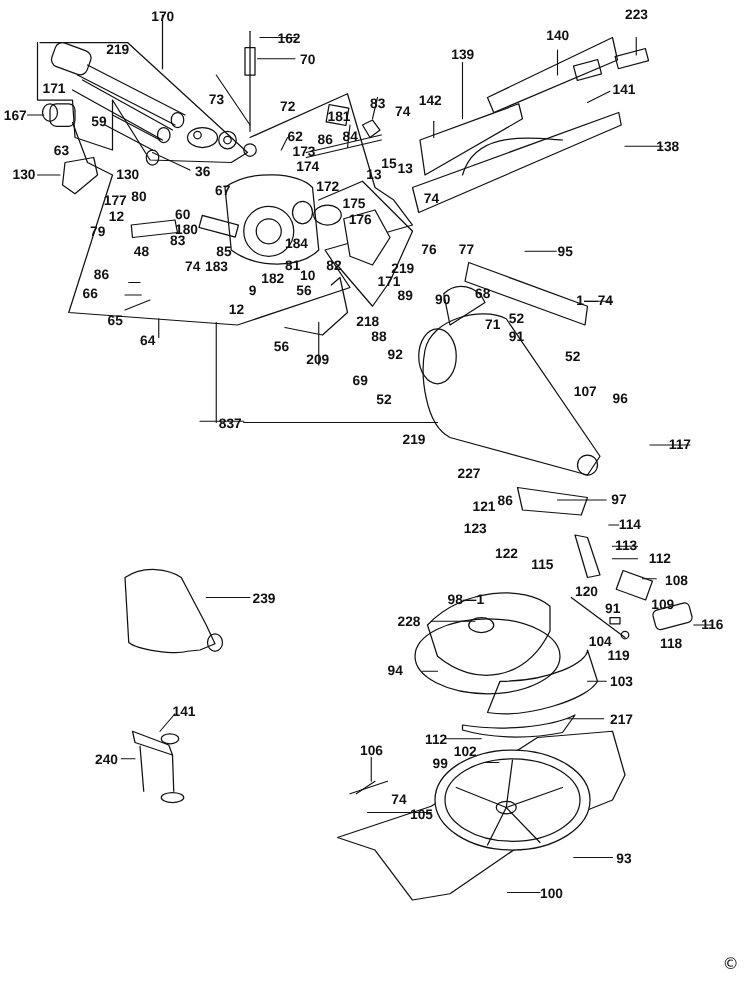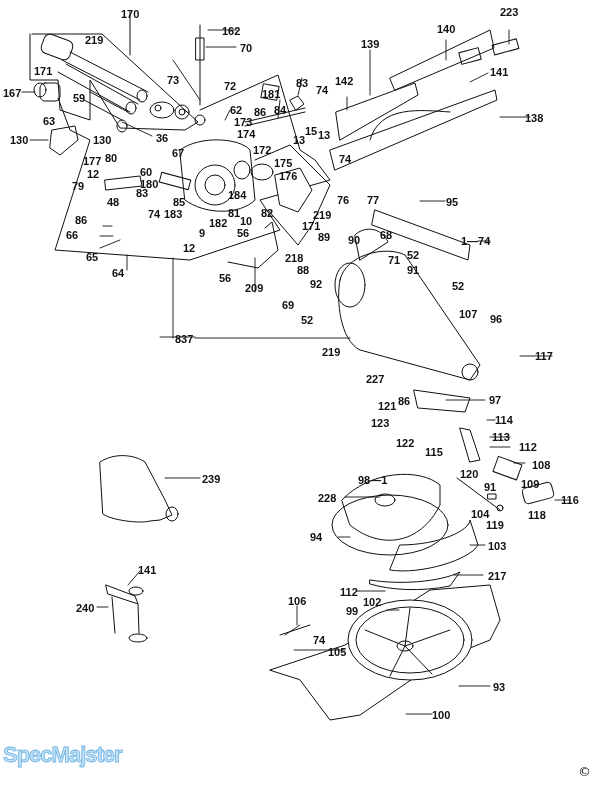--- a/index.html
+++ b/index.html
@@ -306,15 +306,14 @@
   <span class="lbl" style="left:488px;top:570px">217</span>
   <span class="lbl" style="left:340px;top:586px">112</span>
   <span class="lbl" style="left:363px;top:596px">102</span>
   <span class="lbl" style="left:346px;top:605px">99</span>
   <span class="lbl" style="left:288px;top:595px">106</span>
   <span class="lbl" style="left:313px;top:634px">74</span>
   <span class="lbl" style="left:328px;top:646px">105</span>
   <span class="lbl" style="left:493px;top:681px">93</span>
   <span class="lbl" style="left:432px;top:709px">100</span>
 
-  <div class="wm">SpecMajster</div>
   <div class="copy">©</div>
 </div>
 
 </body></html>

